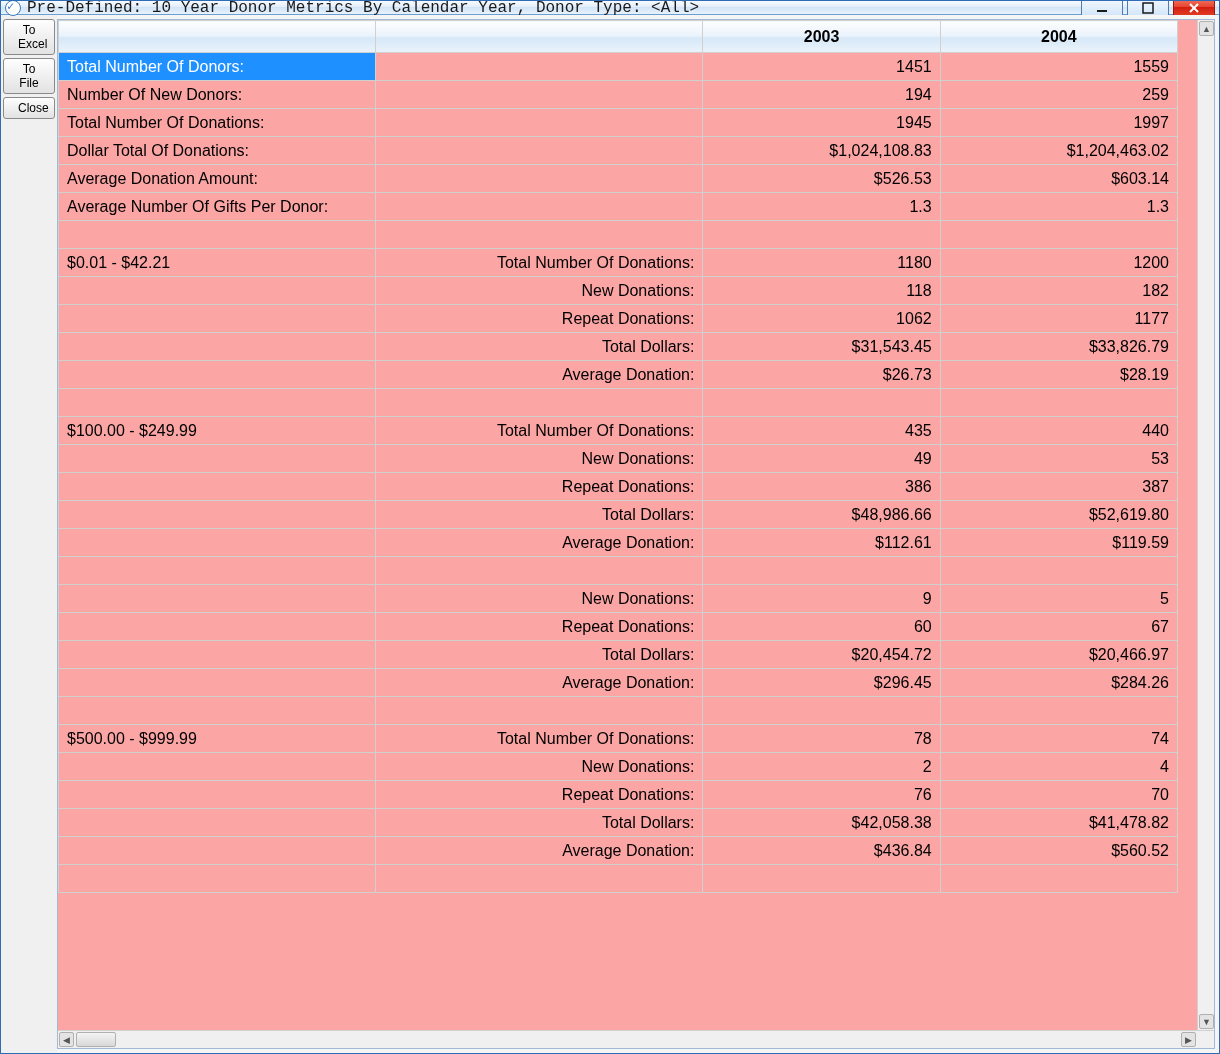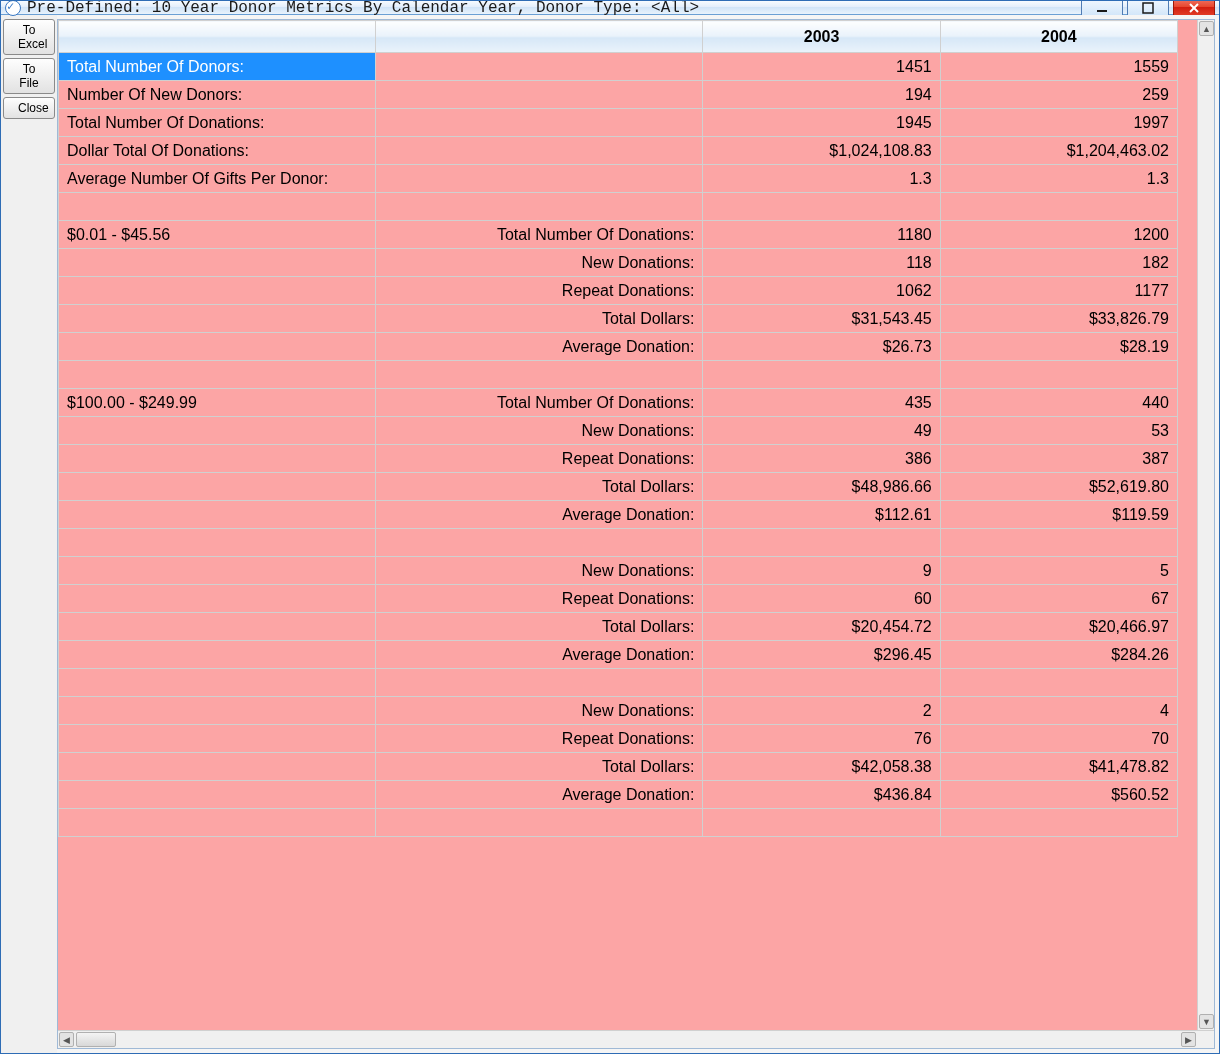--- a/index.html
+++ b/index.html
@@ -196,33 +196,39 @@
                 <td class="num">1945</td>
                 <td class="num">1997</td>
               </tr>
               <tr>
                 <td class="lbl">Dollar Total Of Donations:</td>
                 <td class="sub"></td>
                 <td class="num">$1,024,108.83</td>
                 <td class="num">$1,204,463.02</td>
               </tr>
               <tr>
+                <td class="lbl">Average Donation Amount:</td>
+                <td class="sub"></td>
+                <td class="num">$526.53</td>
+                <td class="num">$603.14</td>
+              </tr>
+              <tr>
                 <td class="lbl">Average Number Of Gifts Per Donor:</td>
                 <td class="sub"></td>
                 <td class="num">1.3</td>
                 <td class="num">1.3</td>
               </tr>
               <tr>
                 <td class="lbl"></td>
                 <td class="sub"></td>
                 <td class="num"></td>
                 <td class="num"></td>
               </tr>
               <tr>
-                <td class="lbl">$0.01 - $45.56</td>
+                <td class="lbl">$0.01 - $42.21</td>
                 <td class="sub">Total Number Of Donations:</td>
                 <td class="num">1180</td>
                 <td class="num">1200</td>
               </tr>
               <tr>
                 <td class="lbl"></td>
                 <td class="sub">New Donations:</td>
                 <td class="num">118</td>
                 <td class="num">182</td>
               </tr>
@@ -310,20 +316,26 @@
                 <td class="num">$296.45</td>
                 <td class="num">$284.26</td>
               </tr>
               <tr>
                 <td class="lbl"></td>
                 <td class="sub"></td>
                 <td class="num"></td>
                 <td class="num"></td>
               </tr>
               <tr>
+                <td class="lbl">$500.00 - $999.99</td>
+                <td class="sub">Total Number Of Donations:</td>
+                <td class="num">78</td>
+                <td class="num">74</td>
+              </tr>
+              <tr>
                 <td class="lbl"></td>
                 <td class="sub">New Donations:</td>
                 <td class="num">2</td>
                 <td class="num">4</td>
               </tr>
               <tr>
                 <td class="lbl"></td>
                 <td class="sub">Repeat Donations:</td>
                 <td class="num">76</td>
                 <td class="num">70</td>

